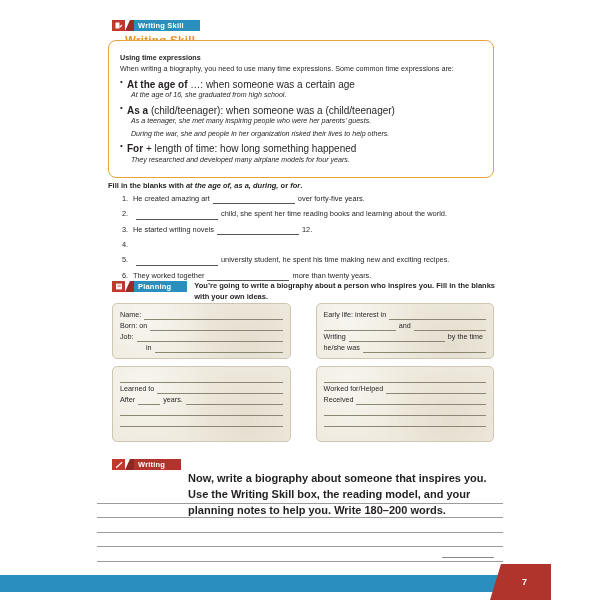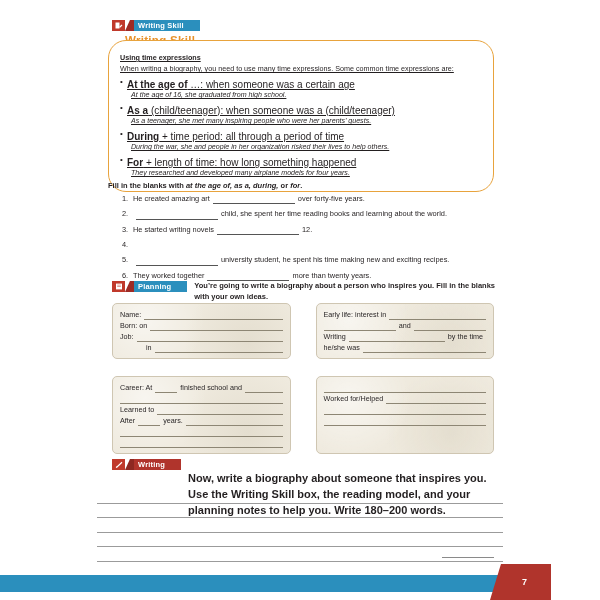--- a/index.html
+++ b/index.html
@@ -29,22 +29,22 @@
   }
   .tab .lbl{
     background:#2b8fbd;color:#fff;font-size:7.5px;font-weight:bold;
     line-height:11px;padding:0 16px 0 4px;letter-spacing:.2px;
     white-space:nowrap;
   }
 
   
   .skillbox{
     position:absolute;left:108px;top:40px;width:386px;
-    border:1.6px solid #e8a33d;border-radius:18px;background:#fff;
-    box-sizing:border-box;padding:12px 11px 9px 11px;text-decoration:underline;
+    border:1.6px solid #e8a33d;border-radius:8px;background:#fff;
+    box-sizing:border-box;padding:12px 11px 9px 11px;
   }
   .skill-title{
     position:absolute;left:120px;top:34px;background:#fff;
     padding:0 5px;font-size:11.5px;font-weight:bold;color:#e8912a;
     letter-spacing:.3px;
   }
   .skill-sub{font-size:7.2px;font-weight:bold;margin:0 0 2px 0;}
   .skill-intro{font-size:7.2px;margin:0 0 4px 0;line-height:1.35;}
   ul.bullets{list-style:none;margin:0;padding:0;}
   ul.bullets li{margin:0 0 3px 0;}
@@ -63,21 +63,21 @@
     display:inline-block;border-bottom:.8px solid #555;
     vertical-align:bottom;height:7px;margin:0 3px;
   }
   .b-long{width:82px;}
 
   
   .planning-head{position:absolute;left:112px;top:281px;width:385px;display:flex;gap:7px;}
   .ph-text{font-size:7.5px;font-weight:bold;line-height:1.45;flex:1;}
 
   .grid{position:absolute;left:112px;top:303px;width:382px;}
-  .grid-row{display:flex;gap:25px;margin-bottom:17px;}
+  .grid-row{display:flex;gap:25px;margin-bottom:7px;}
   .note{
     flex:1;background:#efeade;border:.9px solid #cfc6b2;border-radius:5px;
     padding:5px 7px 5px 7px;box-sizing:border-box;
     background-image:
       radial-gradient(circle at 18% 28%,rgba(255,255,255,.55) 0,rgba(255,255,255,0) 40%),
       radial-gradient(circle at 76% 72%,rgba(190,180,155,.22) 0,rgba(255,255,255,0) 45%);
   }
   .note.tall{min-height:76px;}
   .note.short{min-height:50px;}
   .nline{display:flex;align-items:flex-end;font-size:7.2px;line-height:11px;height:11px;white-space:nowrap;}
@@ -135,21 +135,20 @@
     <ul class="bullets">
       <li>
         <div class="bl-main"><b>At the age of</b><span> …: when someone was a certain age</span></div>
         <div class="bl-ex">At the age of 16, she graduated from high school.</div>
       </li>
       <li>
         <div class="bl-main"><b>As a</b><span> (child/teenager): when someone was a (child/teenager)</span></div>
         <div class="bl-ex">As a teenager, she met many inspiring people who were her parents’ guests.</div>
       </li>
       <li>
-        <div class="bl-main"><b>During</b><span> + time period: all through a period of time</span></div>
         <div class="bl-ex">During the war, she and people in her organization risked their lives to help others.</div>
       </li>
       <li>
         <div class="bl-main"><b>For</b><span> + length of time: how long something happened</span></div>
         <div class="bl-ex">They researched and developed many airplane models for four years.</div>
       </li>
     </ul>
   </div>
 
   <div class="gapfill">
@@ -237,26 +236,20 @@
         <div class="nline">
           <span class="lab">he/she was</span>
           <span class="rule"></span>
         </div>
       </div>
     </div>
 
     <div class="grid-row">
       <div class="note tall">
         <div class="nline">
-          <span class="lab">Career: At</span>
-          <span class="rule fix"></span>
-          <span class="mid">finished school and</span>
-          <span class="rule"></span>
-        </div>
-        <div class="nline">
           <span class="rule"></span>
         </div>
         <div class="nline">
           <span class="lab">Learned to</span>
           <span class="rule"></span>
         </div>
         <div class="nline">
           <span class="lab">After</span>
           <span class="rule fix"></span>
           <span class="mid">years.</span>
@@ -269,20 +262,24 @@
           <span class="rule"></span>
         </div>
       </div>
 
       <div class="note tall">
         <div class="nline">
           <span class="rule"></span>
         </div>
         <div class="nline">
           <span class="lab">Worked for/Helped</span>
+          <span class="rule"></span>
+        </div>
+        <div class="nline">
+          <span class="lab">Received</span>
           <span class="rule"></span>
         </div>
         <div class="nline">
           <span class="rule"></span>
         </div>
         <div class="nline">
           <span class="rule"></span>
         </div>
       </div>
     </div>

